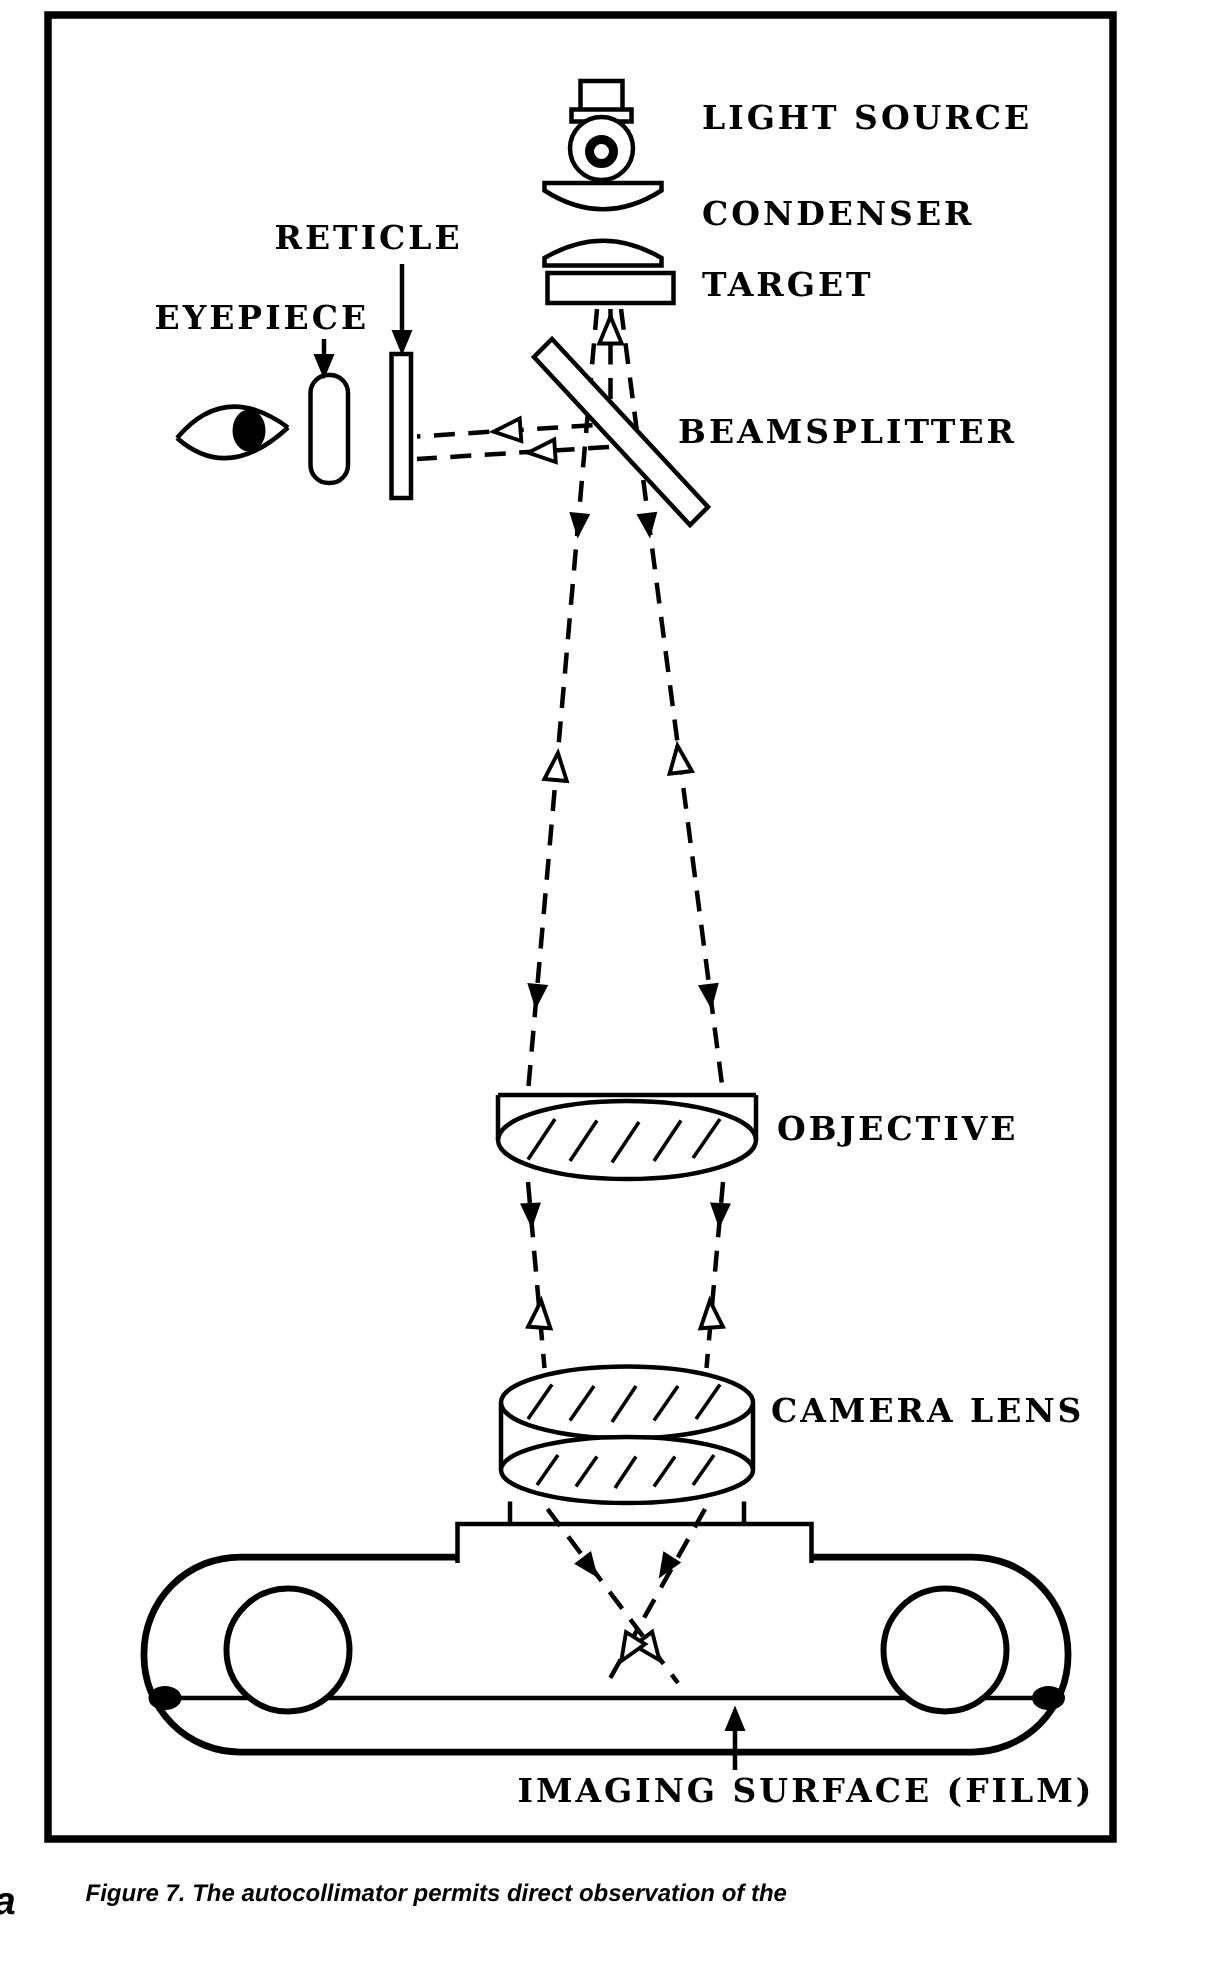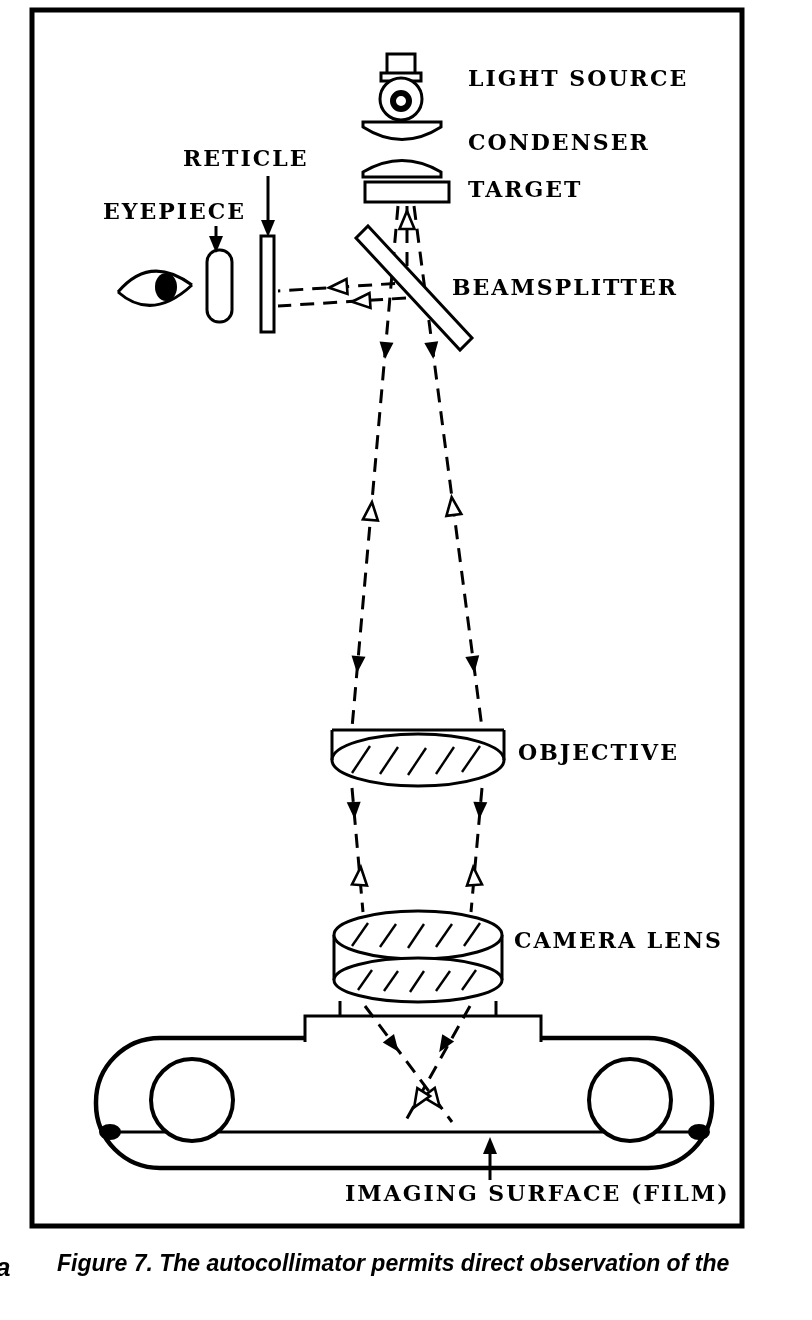--- a/index.html
+++ b/index.html
@@ -19,21 +19,21 @@
   .solid-arrow{fill:#000;stroke:none;}
   .open-arrow{fill:#fff;stroke:#000;stroke-width:2.6;}
   .eraser{fill:#fff;stroke:none;}
   text.lbl{
     font-family:"DejaVu Serif","Liberation Serif",serif;
     font-weight:700;font-size:22px;letter-spacing:2px;fill:#000;
   }
   .caption{
     position:absolute;left:57px;top:1248px;width:710px;
     font-family:"Liberation Sans",sans-serif;
-    font-weight:700;font-style:italic;font-size:23px;line-height:30px;
+    font-weight:700;font-style:italic;font-size:16px;line-height:30px;
     color:#000;
   }
   .caption div{white-space:nowrap;}
   .page-marker{
     position:absolute;left:-4px;top:1252px;
     font-family:"Liberation Sans",sans-serif;
     font-weight:700;font-style:italic;font-size:26px;color:#000;
   }
 </style>
 </head>

